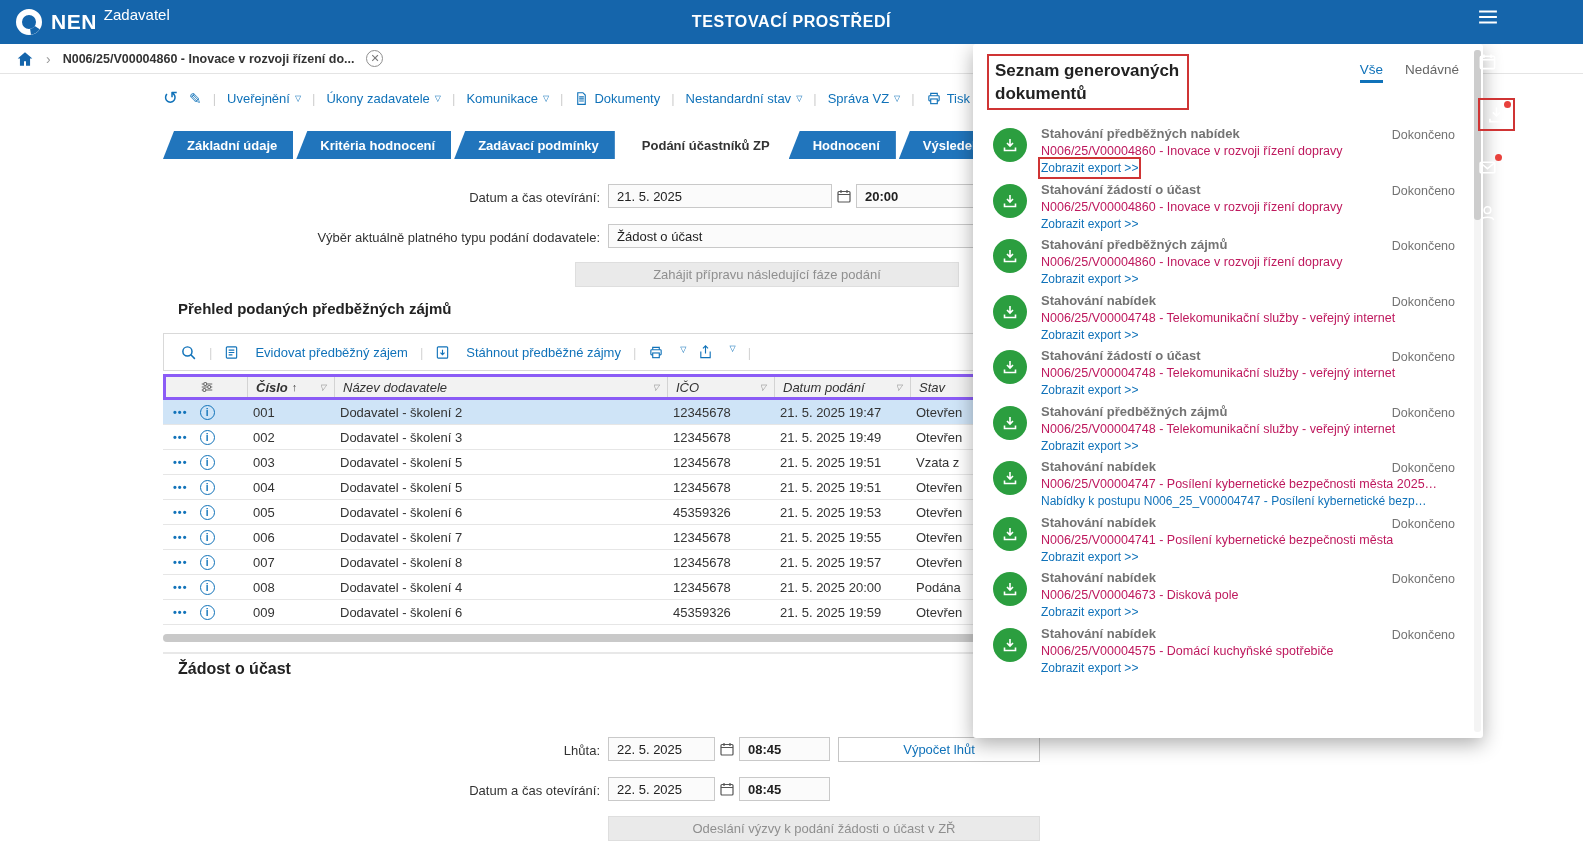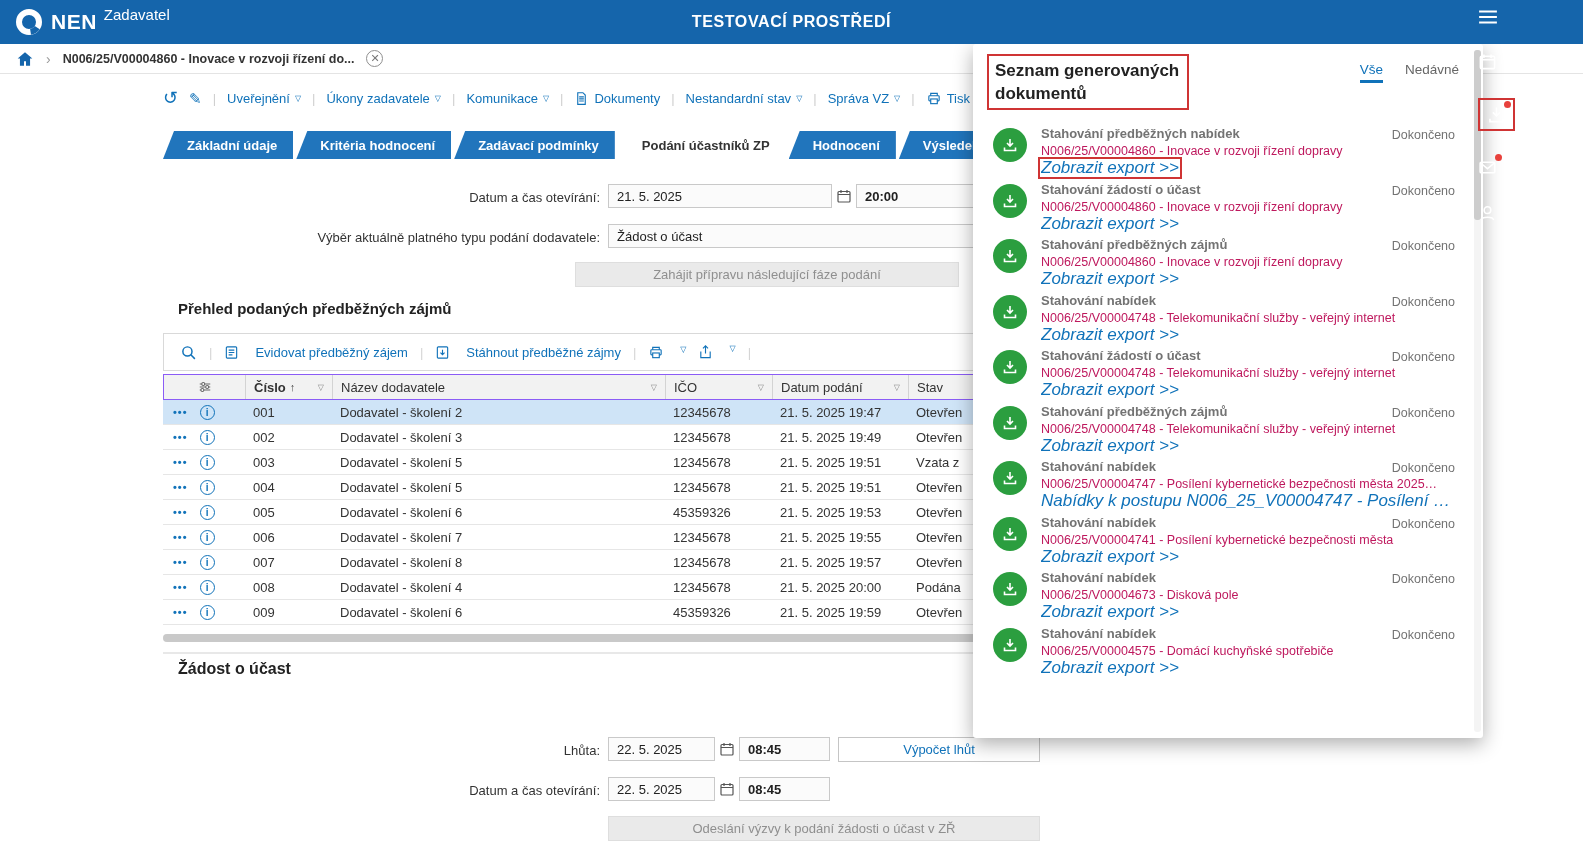--- a/index.html
+++ b/index.html
@@ -50,21 +50,21 @@
   .btn-gray{position:absolute;height:25px;background:#eaeaea;border:1px solid #dedede;color:#8f8f8f;display:flex;align-items:center;justify-content:center;font-size:13px;cursor:default;}
   .btn-outline{position:absolute;height:25px;background:#fff;border:1px solid #c5c5c5;color:#1072b9;display:flex;align-items:center;justify-content:center;font-size:13px;cursor:pointer;}
 
   
   .sec-title{position:absolute;font-weight:bold;color:#222;}
   .actionsbar{position:absolute;left:163px;top:333px;width:1250px;height:38px;border:1px solid #d9d9d9;background:#fff;display:flex;align-items:center;padding:0 16px;gap:12px;color:#1072b9;}
   .act-sep{color:#d4d4d4;}
   .act-link{display:flex;gap:16px;color:#1072b9;cursor:pointer;white-space:nowrap;}
 
   .table{position:absolute;left:163px;top:374px;width:1250px;}
-  .thead{display:flex;height:26px;background:#f2f2f2;border:1px solid #8b5cf6;color:#333;}
+  .thead{display:flex;height:26px;background:#f2f2f2;border:3px solid #8b5cf6;color:#333;font-style:italic;}
   .th{display:flex;align-items:center;justify-content:space-between;padding:0 8px;border-right:1px solid #d3d3d3;font-size:13px;}
   .th:last-child{border-right:none;}
   .th .sortcaret{font-size:8px;color:#8a8a8a;}
   .sort-asc{font-size:11px;color:#444;font-weight:bold;margin-left:4px;}
   .trow{display:flex;height:25px;border-bottom:1px solid #e6e6e6;background:#fff;align-items:center;cursor:pointer;}
   .trow.sel{background:#cfe4f7;}
   .c{padding:0 8px;font-size:13px;color:#333;display:flex;align-items:center;height:100%;overflow:hidden;white-space:nowrap;}
   .c-act{gap:12px;padding-left:10px;}
   .w-act{width:82px;} .w-cislo{width:87px;} .w-nazev{width:333px;} .w-ico{width:107px;} .w-datum{width:136px;} .w-stav{flex:1;}
   .dots{color:#1072b9;font-size:11px;letter-spacing:1px;font-weight:bold;line-height:1;cursor:pointer;}
@@ -80,21 +80,21 @@
   .popup-title{position:absolute;left:14px;top:10px;width:202px;font-size:17px;font-weight:bold;color:#222;line-height:23px;border:2px solid #cf3434;padding:3px 6px;}
   .popup-tabs{position:absolute;right:24px;top:18px;display:flex;gap:22px;font-size:13.5px;}
   .ptab{padding-bottom:3px;cursor:pointer;color:#666;}
   .ptab.active{color:#1072b9;border-bottom:3px solid #1072b9;}
   .popup-list{position:absolute;left:20px;right:28px;top:77px;}
   .doc-item{position:relative;height:55.5px;display:flex;align-items:flex-start;padding-top:5px;}
   .doc-ic{width:34px;height:34px;border-radius:50%;background:#2b9e3f;display:flex;align-items:center;justify-content:center;flex:none;margin-right:14px;margin-top:2px;}
   .doc-main{flex:1;min-width:0;}
   .doc-title{font-weight:bold;font-size:13px;color:#737373;line-height:16px;padding-right:84px;white-space:nowrap;overflow:hidden;text-overflow:ellipsis;}
   .doc-sub{font-size:12.5px;color:#be185d;line-height:16px;margin-top:1px;white-space:nowrap;overflow:hidden;text-overflow:ellipsis;}
-  .doc-link{font-size:17px;color:#1072b9;line-height:16px;margin-top:1px;display:inline-block;max-width:100%;white-space:nowrap;overflow:hidden;text-overflow:ellipsis;cursor:pointer;font-style:italic;}
+  .doc-link{font-size:12px;color:#1072b9;line-height:16px;margin-top:1px;display:inline-block;max-width:100%;white-space:nowrap;overflow:hidden;text-overflow:ellipsis;cursor:pointer;}
   .doc-status{position:absolute;right:0;top:7px;font-size:12.5px;color:#737373;}
   .annot-inline{outline:2px solid #cf3434;outline-offset:1px;}
   .popup-showall{position:absolute;left:0;right:0;bottom:16px;text-align:center;color:#7b8794;font-size:13px;cursor:pointer;}
   .popup-scroll{position:absolute;right:2px;top:6px;bottom:6px;width:7px;background:#f4f4f4;border-radius:3px;}
   .popup-scroll .pthumb{position:absolute;top:0;left:0;width:7px;height:170px;background:#cdcdcd;border-radius:3px;cursor:pointer;}
 </style>
 </head>
 <body>
 
 <div class="page">

